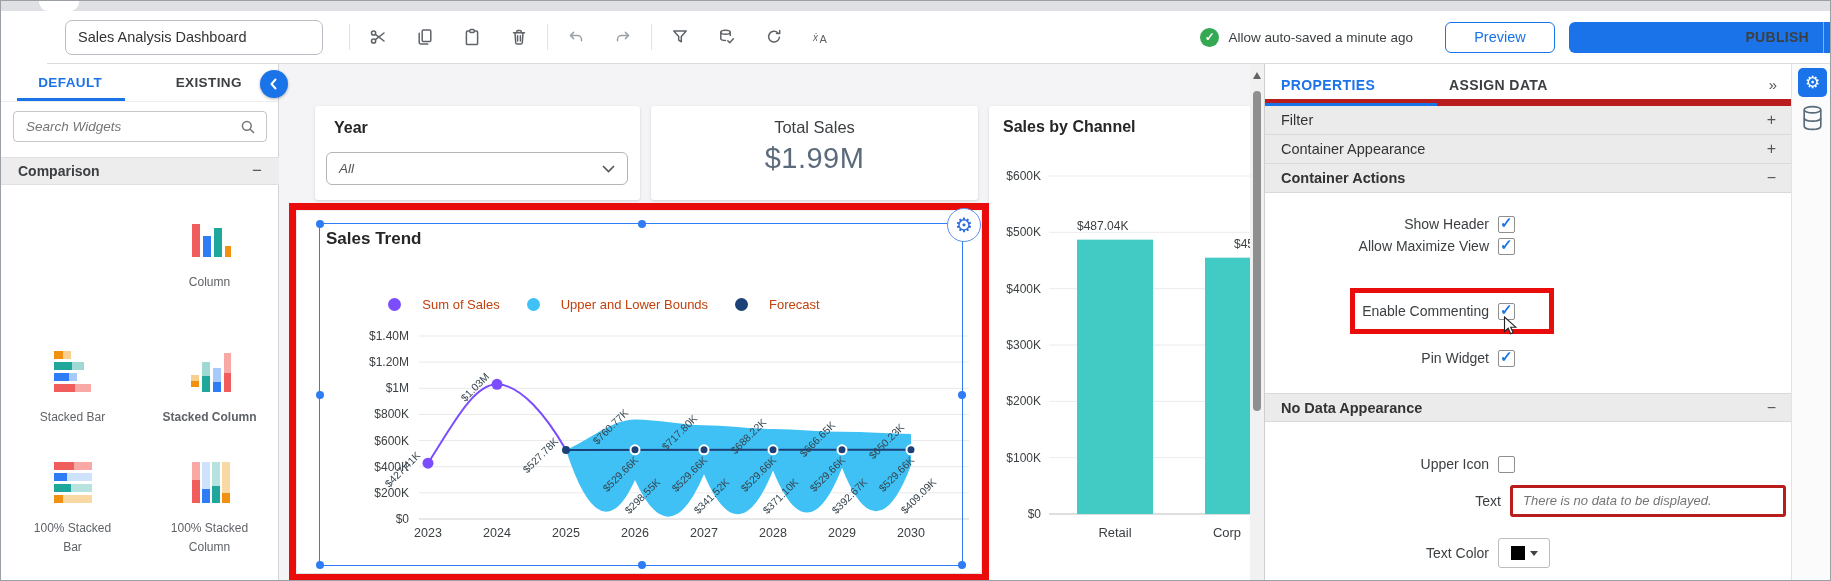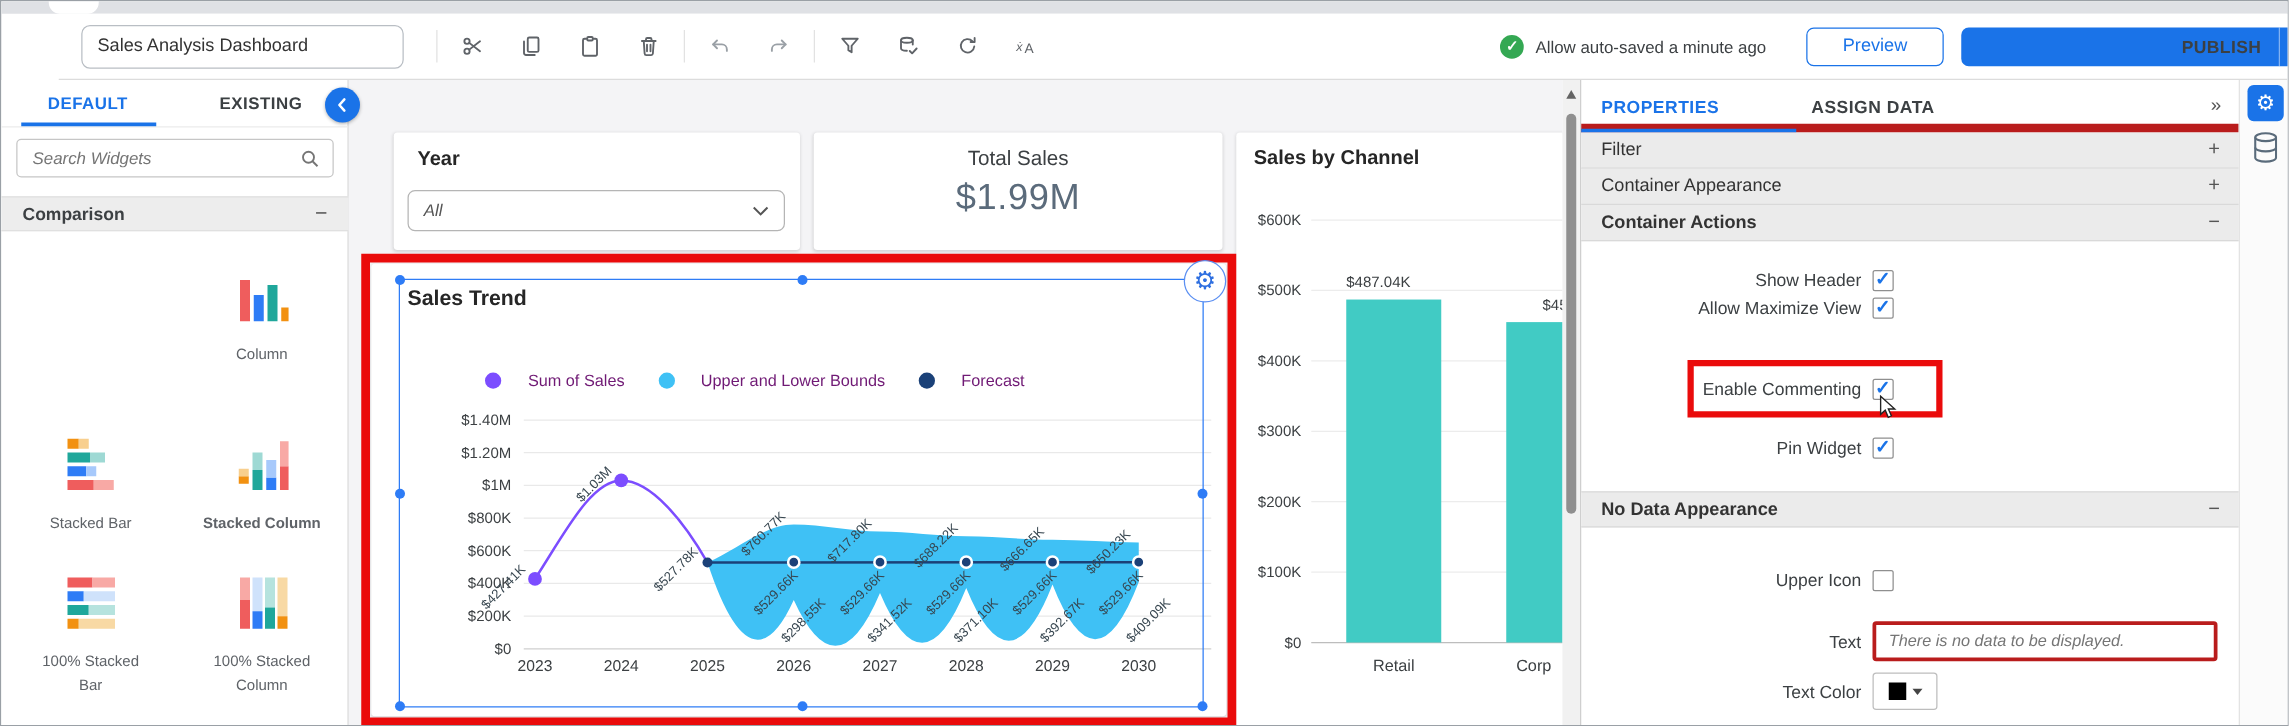--- a/index.html
+++ b/index.html
@@ -71,21 +71,21 @@
   
   #red-frame{left:10px;top:139px;width:700px;height:378px;border:7px solid #ea0b0b;box-sizing:border-box;z-index:7;pointer-events:none;}
   #trend-card{left:18px;top:147px;width:684px;height:362px;z-index:1;}
   #trend-title{position:absolute;left:29px;top:18px;font-size:17px;}
   #sel-rect{left:40px;top:159px;width:644px;height:343px;border:1px solid #2e7cf6;box-sizing:border-box;z-index:6;pointer-events:none;}
   .handle{position:absolute;width:8px;height:8px;border-radius:50%;background:#2e7cf6;}
   #widget-gear{left:668px;top:144px;width:34px;height:34px;border-radius:50%;background:#fff;border:1.5px solid #5b8ff2;
                box-sizing:border-box;display:flex;align-items:center;justify-content:center;z-index:8;cursor:pointer;
                color:#2e6fe0;font-size:20px;line-height:1;}
   #trend-legend{position:absolute;left:0;right:70px;top:86px;display:flex;justify-content:center;gap:27px;z-index:3;}
-  .lgitem{display:flex;align-items:center;gap:21px;font-size:13px;color:#701a75;cursor:pointer;}
+  .lgitem{display:flex;align-items:center;gap:21px;font-size:13px;color:#c2410c;cursor:pointer;}
   .lgdot{width:13px;height:13px;border-radius:50%;}
   
   #vscroll{left:1249px;top:63px;width:14px;height:518px;background:#f1f1f1;cursor:pointer;}
   #vs-up{position:absolute;left:3px;top:8px;width:0;height:0;border-left:4px solid transparent;border-right:4px solid transparent;
          border-bottom:7px solid #636363;}
   #vs-thumb{position:absolute;left:3px;top:27px;width:8px;height:320px;border-radius:4px;background:#8f8f8f;}
   
   #panel{left:1263px;top:63px;width:527px;height:518px;background:#fff;border-left:1px solid #cfcfcf;box-sizing:border-box;}
   #panel-tabs{position:absolute;left:0;top:0;width:100%;height:42px;border-bottom:7px solid #b91c1c;box-sizing:border-box;padding-left:40px;}
   .ptab{position:absolute;top:0;height:42px;display:flex;align-items:center;font-size:14px;font-weight:bold;
@@ -487,21 +487,21 @@
 
     <div class="acc bold" style="top:329px;border-top:1px solid #d9d9d9;">
       <span>No Data Appearance</span>
       <span class="toggle">−</span>
     </div>
 
     <div class="prow" style="top:390px;">
       <span class="plabel">Upper Icon</span>
       <span class="pcheck"></span>
     </div>
-    <div class="prow" style="top:432px;height:33px;">
+    <div class="prow" style="top:420px;height:33px;margin-left:12px;">
       <span class="plabel">Text</span>
       <input id="ndtext-input" placeholder="There is no data to be displayed." style="">
     </div>
     <div class="prow" style="top:474px;height:30px;">
       <span class="plabel">Text Color</span>
       <div id="textcolor-dd">
         <span id="textcolor-swatch"></span>
         <span class="mini-caret"></span>
       </div>
     </div>

